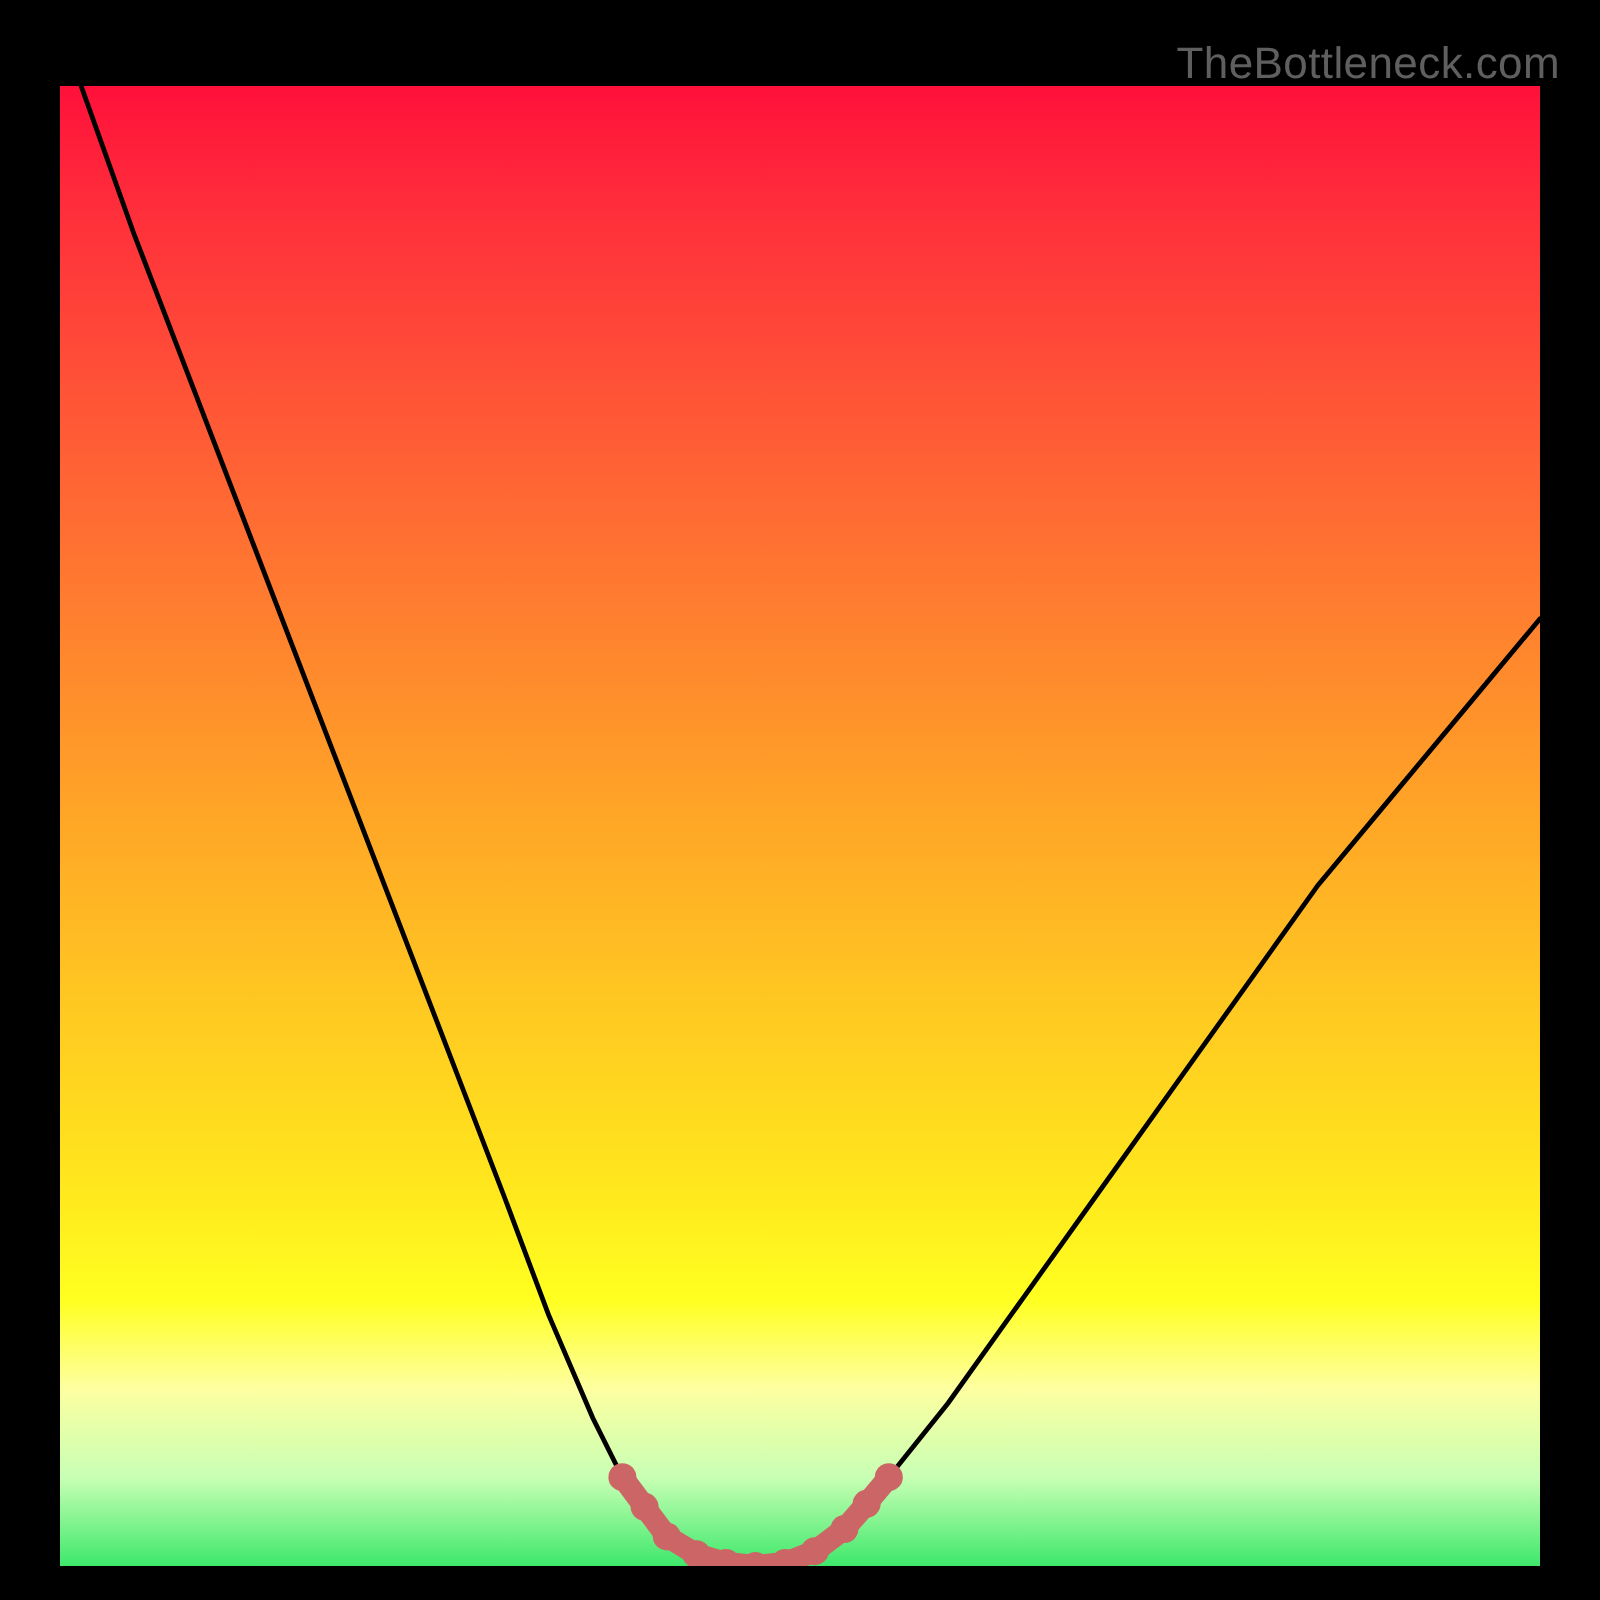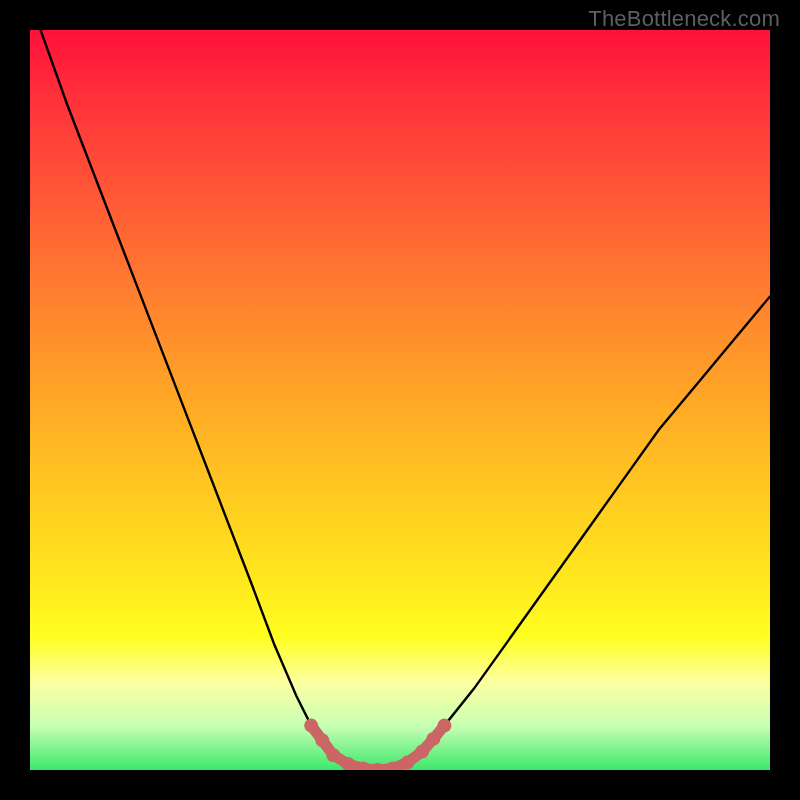--- a/index.html
+++ b/index.html
@@ -6,21 +6,21 @@
     margin: 0;
     padding: 0;
     width: 800px;
     height: 800px;
     overflow: hidden;
     background: #000;
     font-family: Arial, Helvetica, sans-serif;
   }
   .frame {
     position: absolute;
-    left: 0; top: 0;
+    left: 0; top: 13px;
     width: 800px; height: 660px;
     background: #000;
   }
   .plot-area {
     position: absolute;
     left: 30px;
     top: 30px;
     width: 740px;
     height: 740px;
     overflow: hidden;

